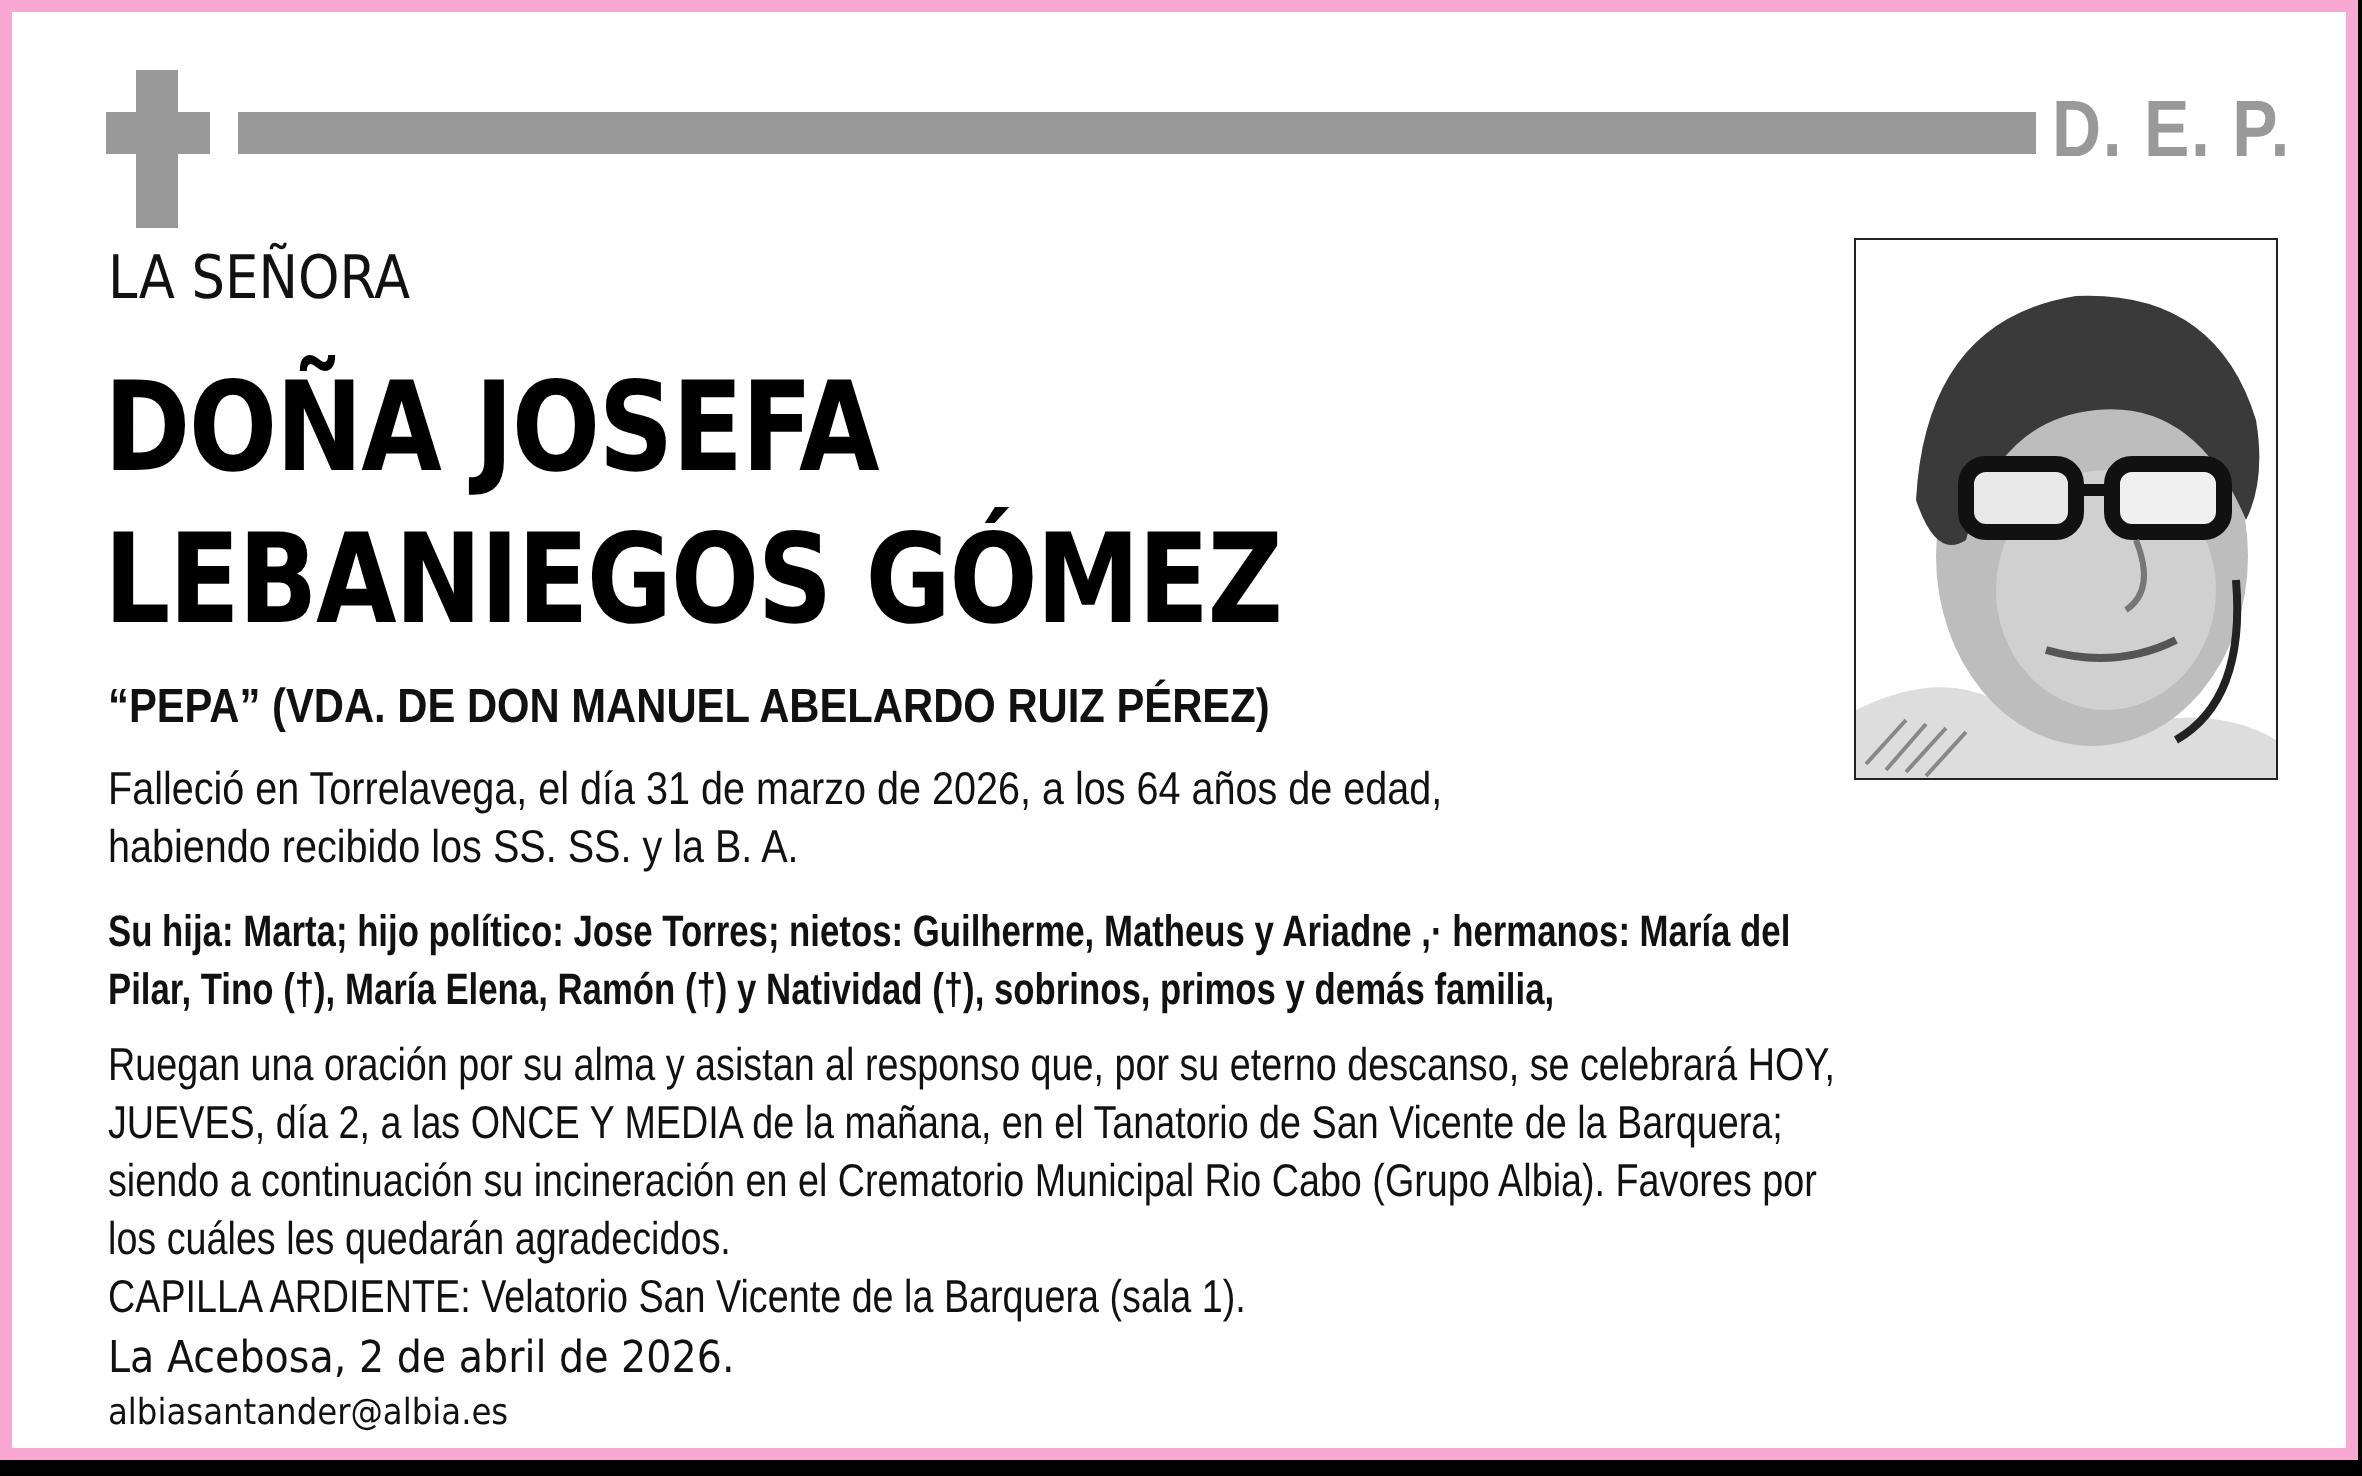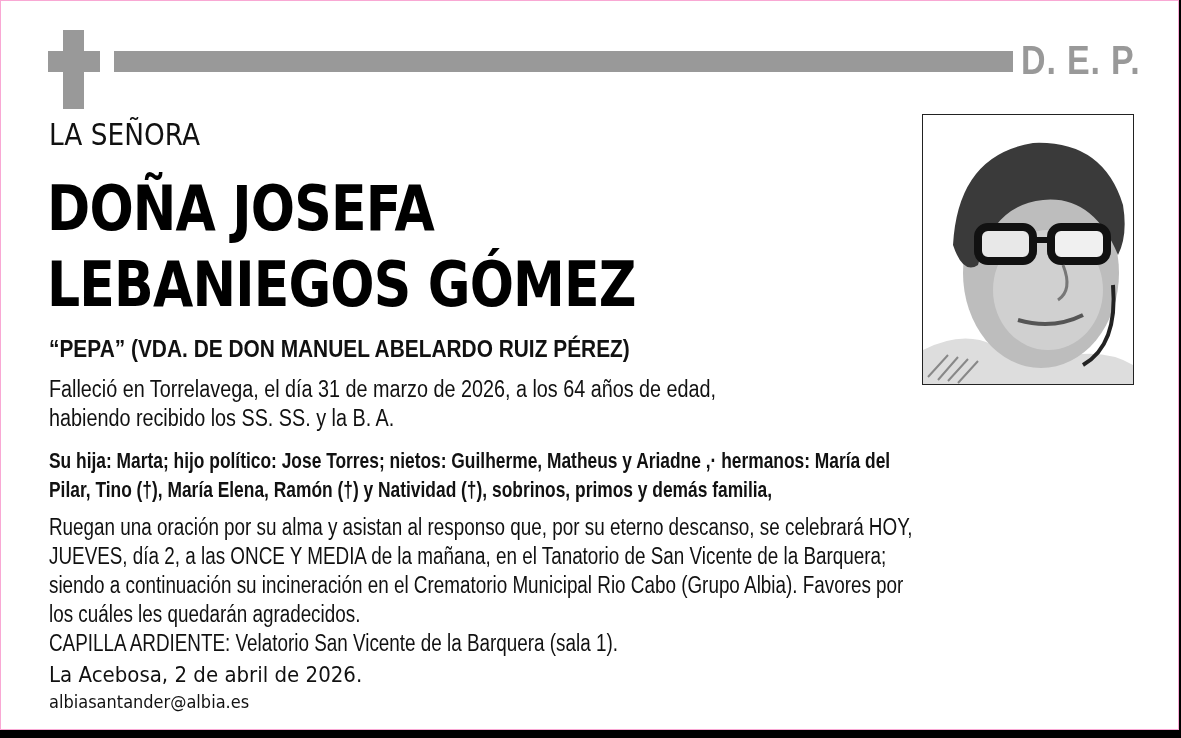--- a/index.html
+++ b/index.html
@@ -1,17 +1,17 @@
 <!DOCTYPE html>
 <html><head>
 <meta charset="utf-8">
 <style>
   html, body { margin:0; padding:0; background:#000; }
   body { width:1181px; height:738px; overflow:hidden; position:relative; font-family:"Liberation Sans", sans-serif; }
-  .card { position:absolute; left:0; top:0; width:1179px; height:730px; background:#fff; border:1px solid #f9a8d4; box-sizing:border-box; }
+  .card { position:absolute; left:0; top:0; width:1179px; height:730px; background:#fff; border:6px solid #f9a8d4; box-sizing:border-box; }
   .cross-v { position:absolute; left:62px; top:29px; width:21px; height:79px; background:#999; }
   .cross-h { position:absolute; left:47px; top:50px; width:52px; height:21px; background:#999; }
   .rule { position:absolute; left:113px; top:50px; width:899px; height:21px; background:#999; }
   .dep { position:absolute; left:1020px; top:36px; font-family:"Liberation Sans", sans-serif; font-weight:bold; font-size:40px; color:#999; letter-spacing:1px; transform:scaleX(0.85); transform-origin:left top; line-height:46px; }
   .photo { position:absolute; left:921px; top:113px; width:212px; height:271px; border:1px solid #222; box-sizing:border-box; background:#fff; overflow:hidden; }
   .salut { position:absolute; left:48px; top:114px; font-family:"DejaVu Sans", sans-serif; font-size:30px; color:#111; line-height:40px; transform:scaleX(0.88); transform-origin:left top; }
   .name { position:absolute; left:46px; top:170px; font-family:"DejaVu Sans", sans-serif; font-weight:bold; font-size:62px; line-height:76px; color:#000; transform:scaleX(0.84); transform-origin:left top; white-space:nowrap; letter-spacing:-1px; }
   .nick { position:absolute; left:48px; top:333px; font-family:"Liberation Sans", sans-serif; font-weight:bold; font-size:24px; line-height:30px; color:#111; transform:scaleX(0.87); transform-origin:left top; white-space:nowrap; }
   .p { position:absolute; left:48px; font-family:"Liberation Sans", sans-serif; font-size:23px; line-height:29px; color:#111; transform-origin:left top; white-space:nowrap; }
   .bold { font-weight:bold; }

